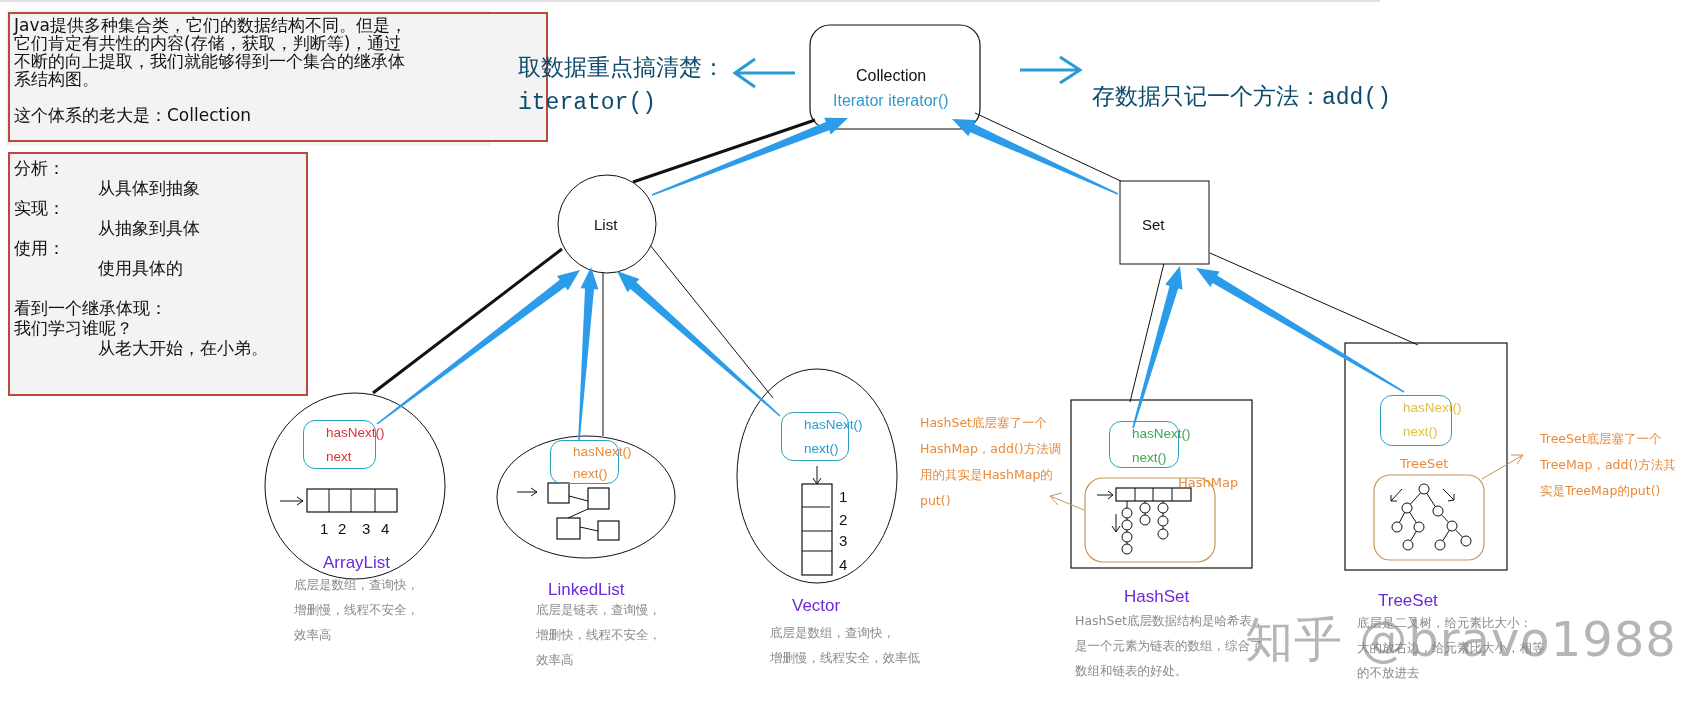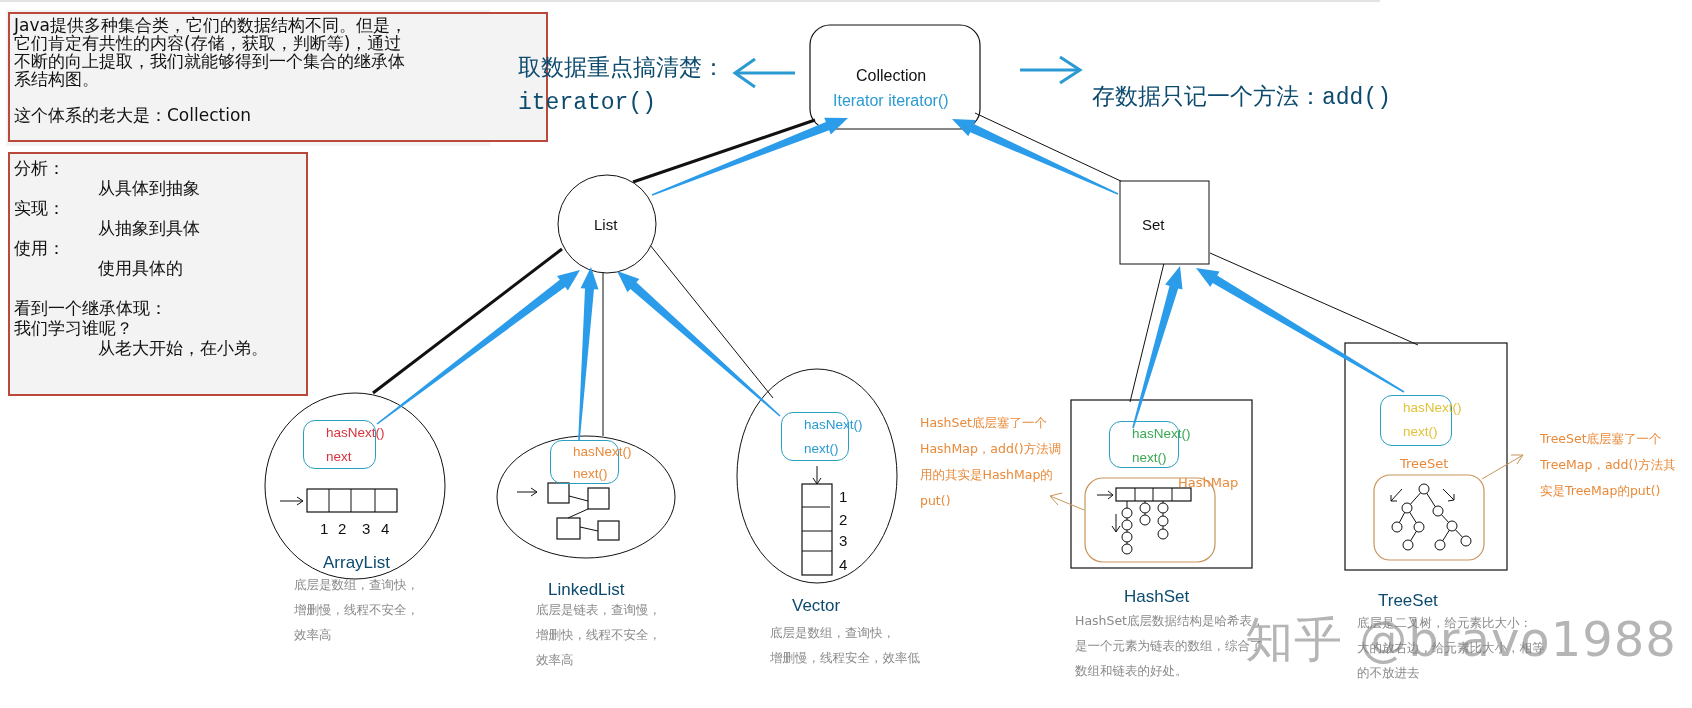--- a/index.html
+++ b/index.html
@@ -14,21 +14,21 @@
   .note1 { left:8px; top:12px; width:540px; height:130px; }
   .note1 .spacer { height:18px; }
   .note2 { left:8px; top:152px; width:300px; height:244px; padding-top:4px; line-height:20px; }
   .note2 .ind { padding-left:84px; }
   .note2 .gap { height:20px; }
   .shade { background:#f3f3f3; }
 
   .blue-caption { color:#0c4a6e; font-family:Liberation Mono, monospace; font-size:23px; }
 
   .node-label { font-family:"Liberation Sans", sans-serif; color:#111; font-size:16px; white-space:nowrap; }
-  .big-label { font-family:"Liberation Sans", sans-serif; color:#0c4a6e; font-size:17px; white-space:nowrap; }
+  .big-label { font-family:"Liberation Sans", sans-serif; color:#6d28d9; font-size:17px; white-space:nowrap; }
   .desc { font-family:"DejaVu Sans", sans-serif; color:#8a8a8a; font-size:12.5px; line-height:25px; white-space:nowrap; }
   .orange { color:#e98a3a; font-family:"DejaVu Sans", sans-serif; font-size:12.5px; line-height:26px; white-space:nowrap; }
 
   .iter-box { border:1.4px solid #2b9fbf; border-radius:12px; box-sizing:border-box;
               font-family:"Liberation Sans", sans-serif; font-size:13.5px; line-height:24px; padding-left:22px; }
   .digits { font-family:"Liberation Sans", sans-serif; font-size:15px; color:#111; }
 
   .watermark { font-family:"DejaVu Sans", sans-serif; font-size:48px; color:rgba(120,120,120,0.55);
                letter-spacing:1px; white-space:nowrap; }
   svg { position:absolute; left:0; top:0; }

